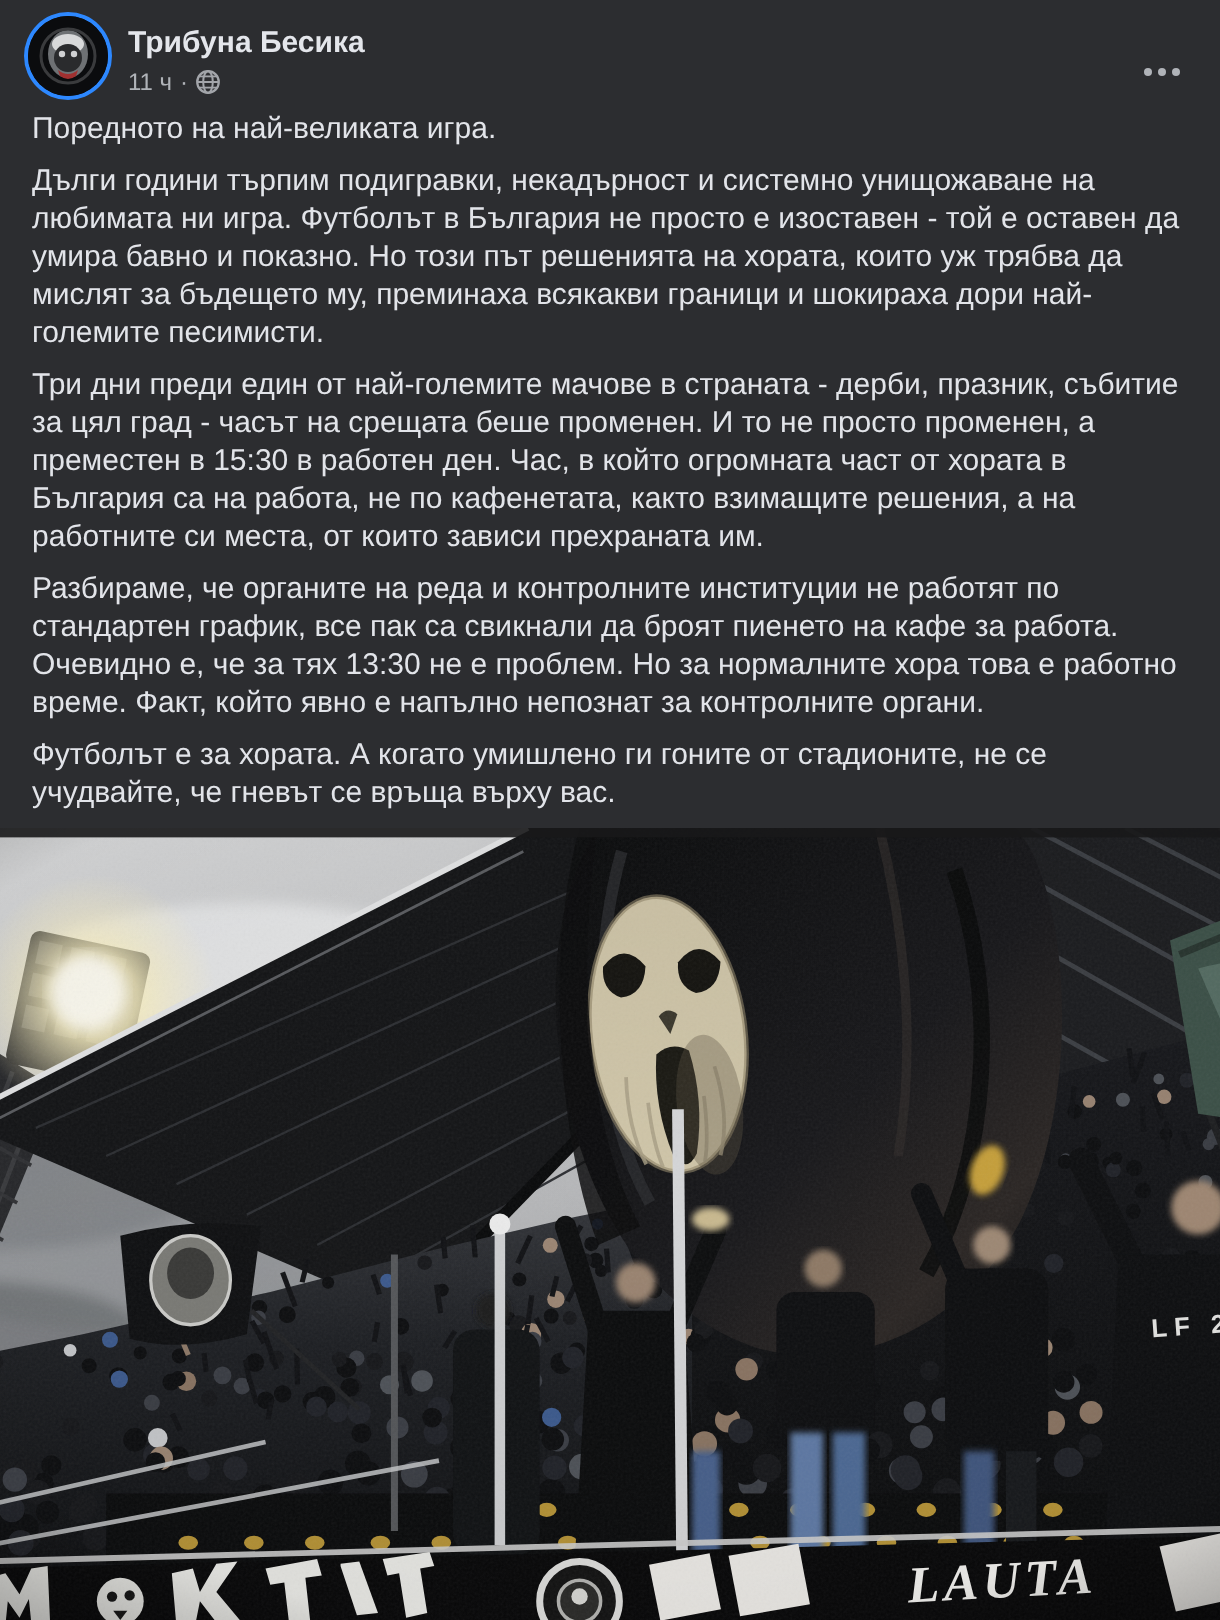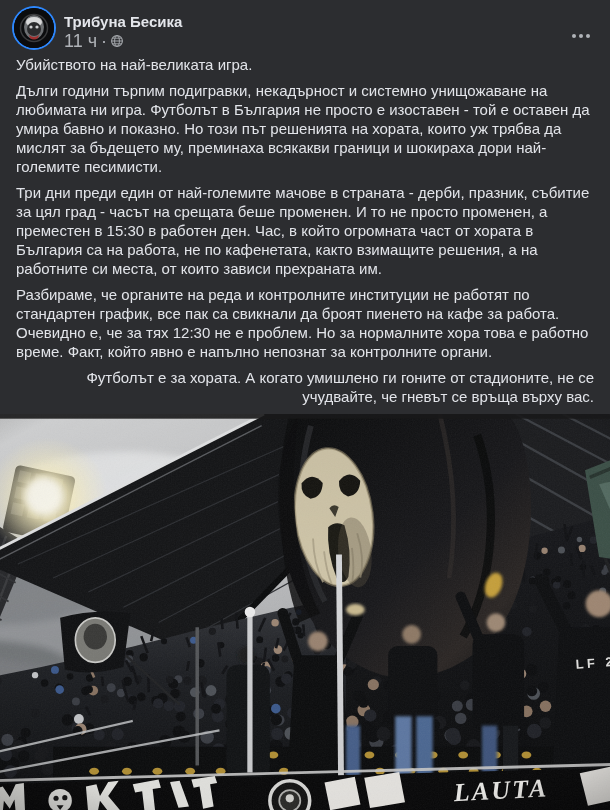--- a/index.html
+++ b/index.html
@@ -13,29 +13,29 @@
   
   .header{display:flex;align-items:flex-end;padding:8px 14px 0 14px;}
   .avatar{
     width:40px;height:40px;border-radius:50%;
     background:#0b0c0e;flex:0 0 auto;
     box-shadow:0 0 0 2px #2d88ff;
     display:flex;align-items:center;justify-content:center;
   }
   .header-info{margin-left:10px;flex:1;min-width:0;padding-top:2px;}
   .page-name{font-size:15px;font-weight:700;color:#e4e6eb;line-height:18px;cursor:pointer;}
-  .meta{display:flex;align-items:center;gap:4px;margin-top:3px;font-size:18px;color:#b0b3b8;line-height:14px;}
+  .meta{display:flex;align-items:center;gap:4px;margin-top:3px;font-size:12px;color:#b0b3b8;line-height:14px;}
   .globe{opacity:.9;display:inline-flex;}
   .menu-dots{display:flex;gap:3px;padding:10px 6px;cursor:pointer;align-items:center;}
   .menu-dots i{width:4px;height:4px;border-radius:50%;background:#b0b3b8;display:block;}
 
   
   .body-text{padding:7px 16px 8px 16px;color:#e2e4e9;font-size:15px;line-height:19px;}
   .body-text p{margin:0 0 7px 0;}
-  .body-text p:last-child{margin-bottom:0;text-align:right;}
+  .body-text p:last-child{margin-bottom:0;}
 
   
   .photo{flex:1;min-height:0;position:relative;background:#151617;cursor:pointer;}
   .photo svg{display:block;width:100%;height:100%;}
 </style>
 </head>
 <body>
 
 <div class="post">
 
@@ -69,24 +69,24 @@
       </div>
     </div>
     <div class="menu-dots" title="">
       <i></i>
         <i></i>
         <i></i>
     </div>
   </div>
 
   <div class="body-text">
-    <p>Убийството на най-великата игра.</p>
+    <p>Поредното на най-великата игра.</p>
     <p>Дълги години търпим подигравки, некадърност и системно унищожаване на любимата ни игра. Футболът в България не просто е изоставен - той е оставен да умира бавно и показно. Но този път решенията на хората, които уж трябва да мислят за бъдещето му, преминаха всякакви граници и шокираха дори най-големите песимисти.</p>
     <p>Три дни преди един от най-големите мачове в страната - дерби, празник, събитие за цял град - часът на срещата беше променен. И то не просто променен, а преместен в 15:30 в работен ден. Час, в който огромната част от хората в България са на работа, не по кафенетата, както взимащите решения, а на работните си места, от които зависи прехраната им.</p>
-    <p>Разбираме, че органите на реда и контролните институции не работят по стандартен график, все пак са свикнали да броят пиенето на кафе за работа. Очевидно е, че за тях 12:30 не е проблем. Но за нормалните хора това е работно време. Факт, който явно е напълно непознат за контролните органи.</p>
+    <p>Разбираме, че органите на реда и контролните институции не работят по стандартен график, все пак са свикнали да броят пиенето на кафе за работа. Очевидно е, че за тях 13:30 не е проблем. Но за нормалните хора това е работно време. Факт, който явно е напълно непознат за контролните органи.</p>
     <p>Футболът е за хората. А когато умишлено ги гоните от стадионите, не се учудвайте, че гневът се връща върху вас.</p>
   </div>
 
   <div class="photo">
     <svg viewBox="0 0 610 338" preserveAspectRatio="xMidYMid slice">
       <defs>
         <linearGradient id="sky" x1="0" y1="0" x2="0.6" y2="1">
           <stop offset="0" stop-color="#dedfe0"></stop>
           <stop offset="0.5" stop-color="#b9babc"></stop>
           <stop offset="1" stop-color="#8e9093"></stop>

